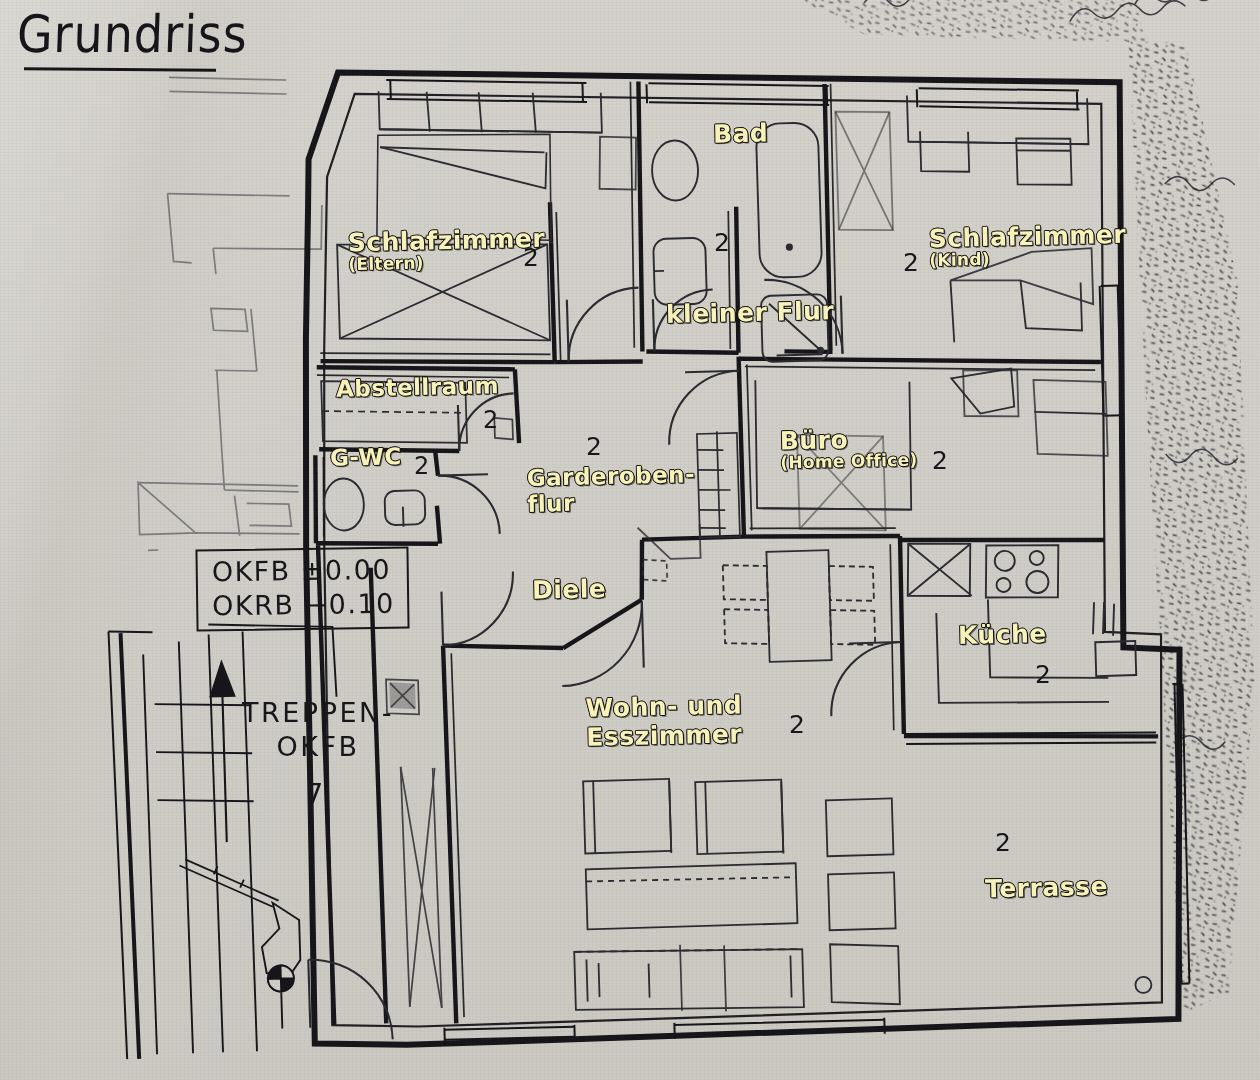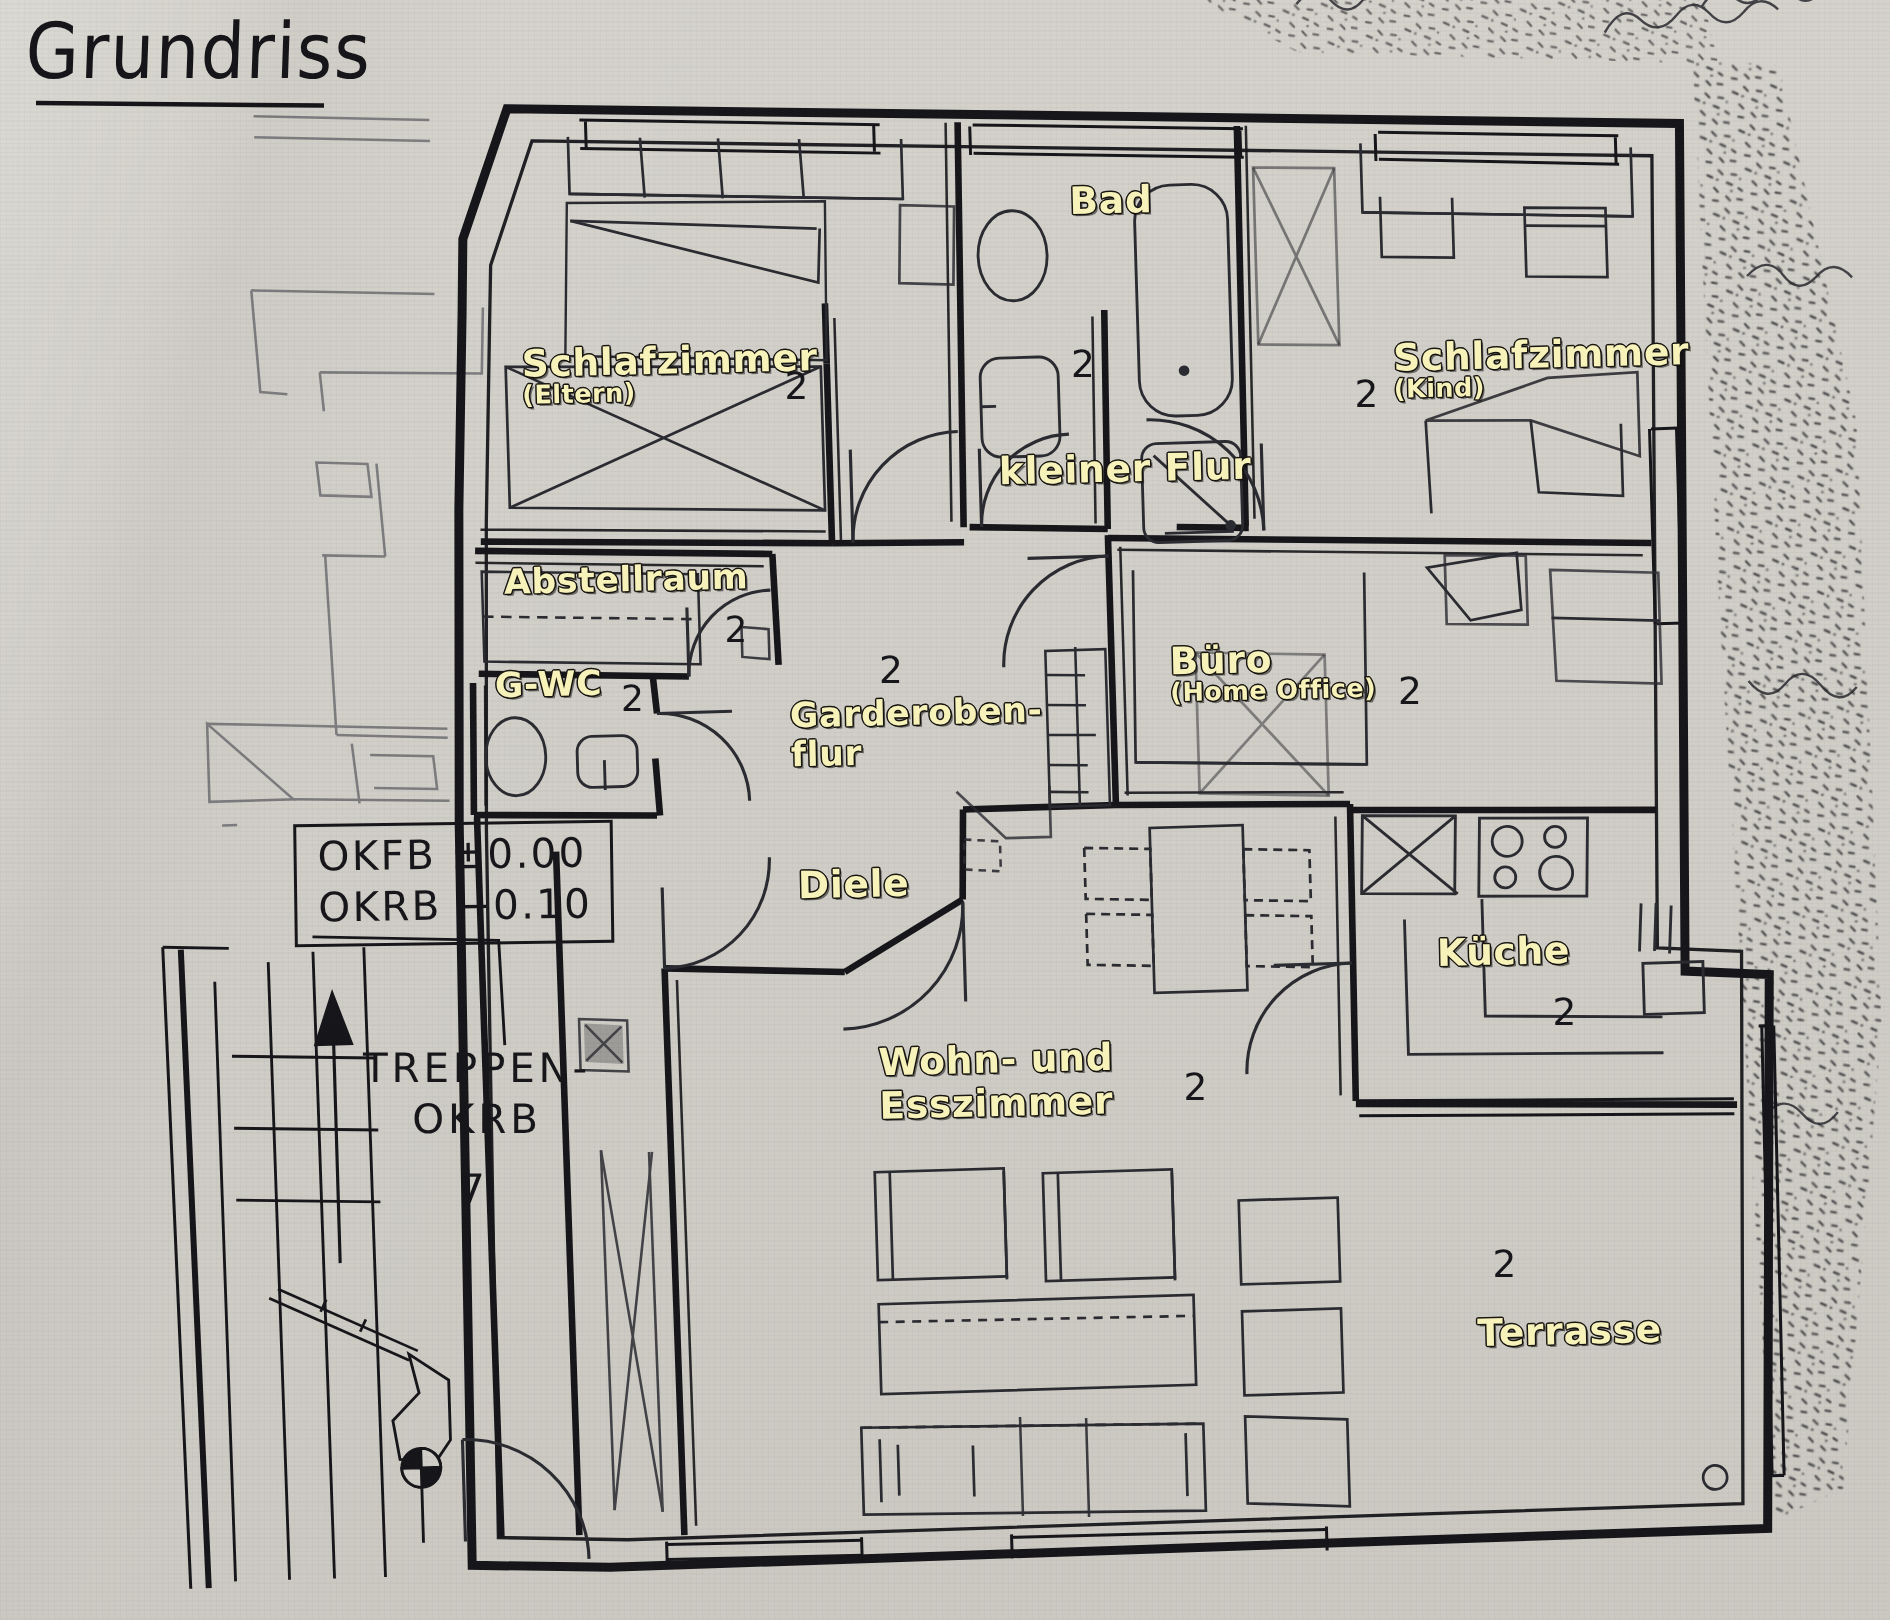--- a/index.html
+++ b/index.html
@@ -431,21 +431,21 @@
     <div id="title-rule"></div>
   </div>
 
   <div id="okfb-box" style="left:196px;top:548px;">
     <div>OKFB  ±0.00</div>
     <div>OKRB  −0.10</div>
   </div>
 
   <div class="cad-text" style="left:228px;top:696px;width:180px;">
     <span>TREPPEN-</span><br>
-    <span>OKRB</span>
+    <span>OKFB</span>
   </div>
   <div class="cad-num" style="left:306px;top:778px;font-size:27px;">7</div>
 
   <div class="room-label lbl-lg" style="left:348px;top:228px;transform:rotate(-1.3deg);">
     <span>Schlafzimmer</span>
     <span class="sub">(Eltern)</span>
   </div>
   <div class="cad-num" style="left:523px;top:243px;">2</div>
 
   <div class="room-label lbl-lg" style="left:713px;top:121px;transform:rotate(-1.3deg);">

